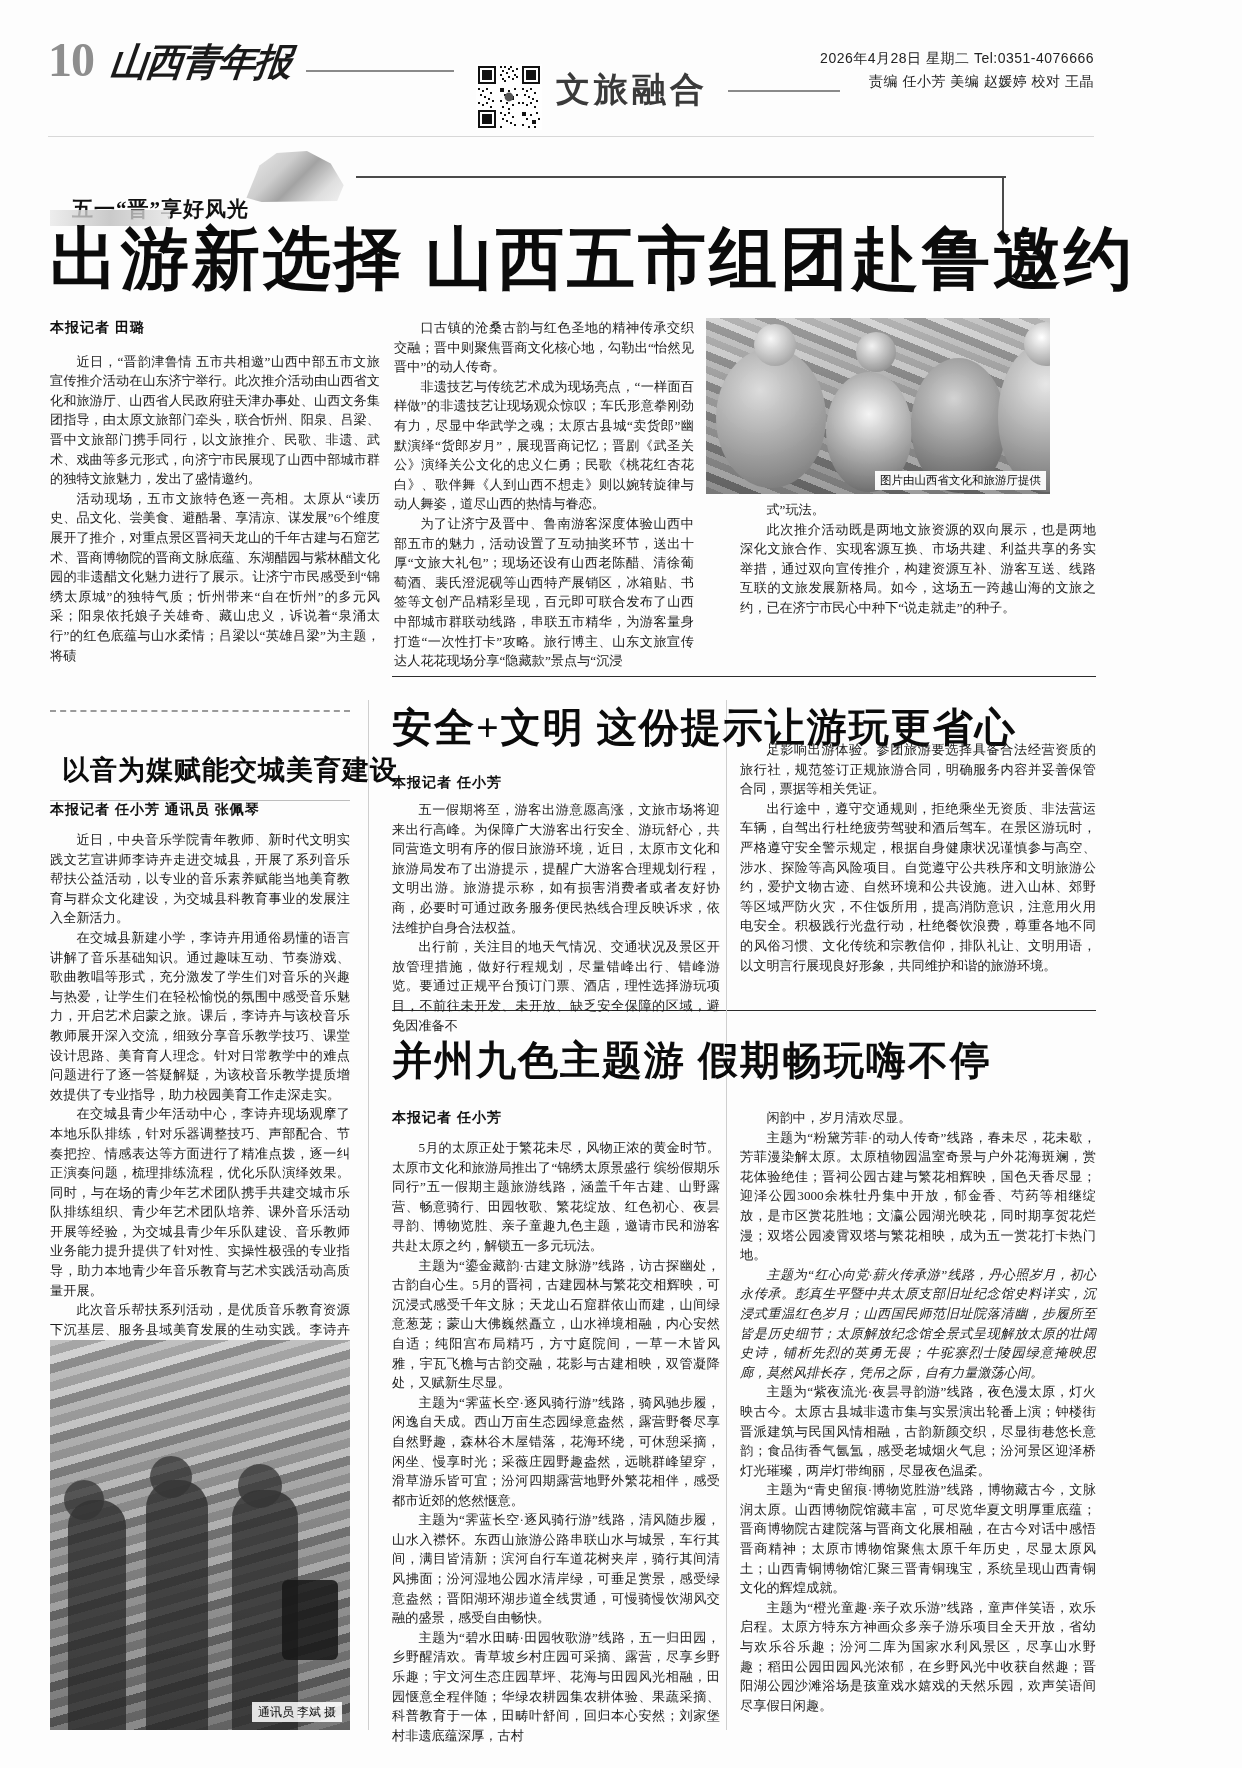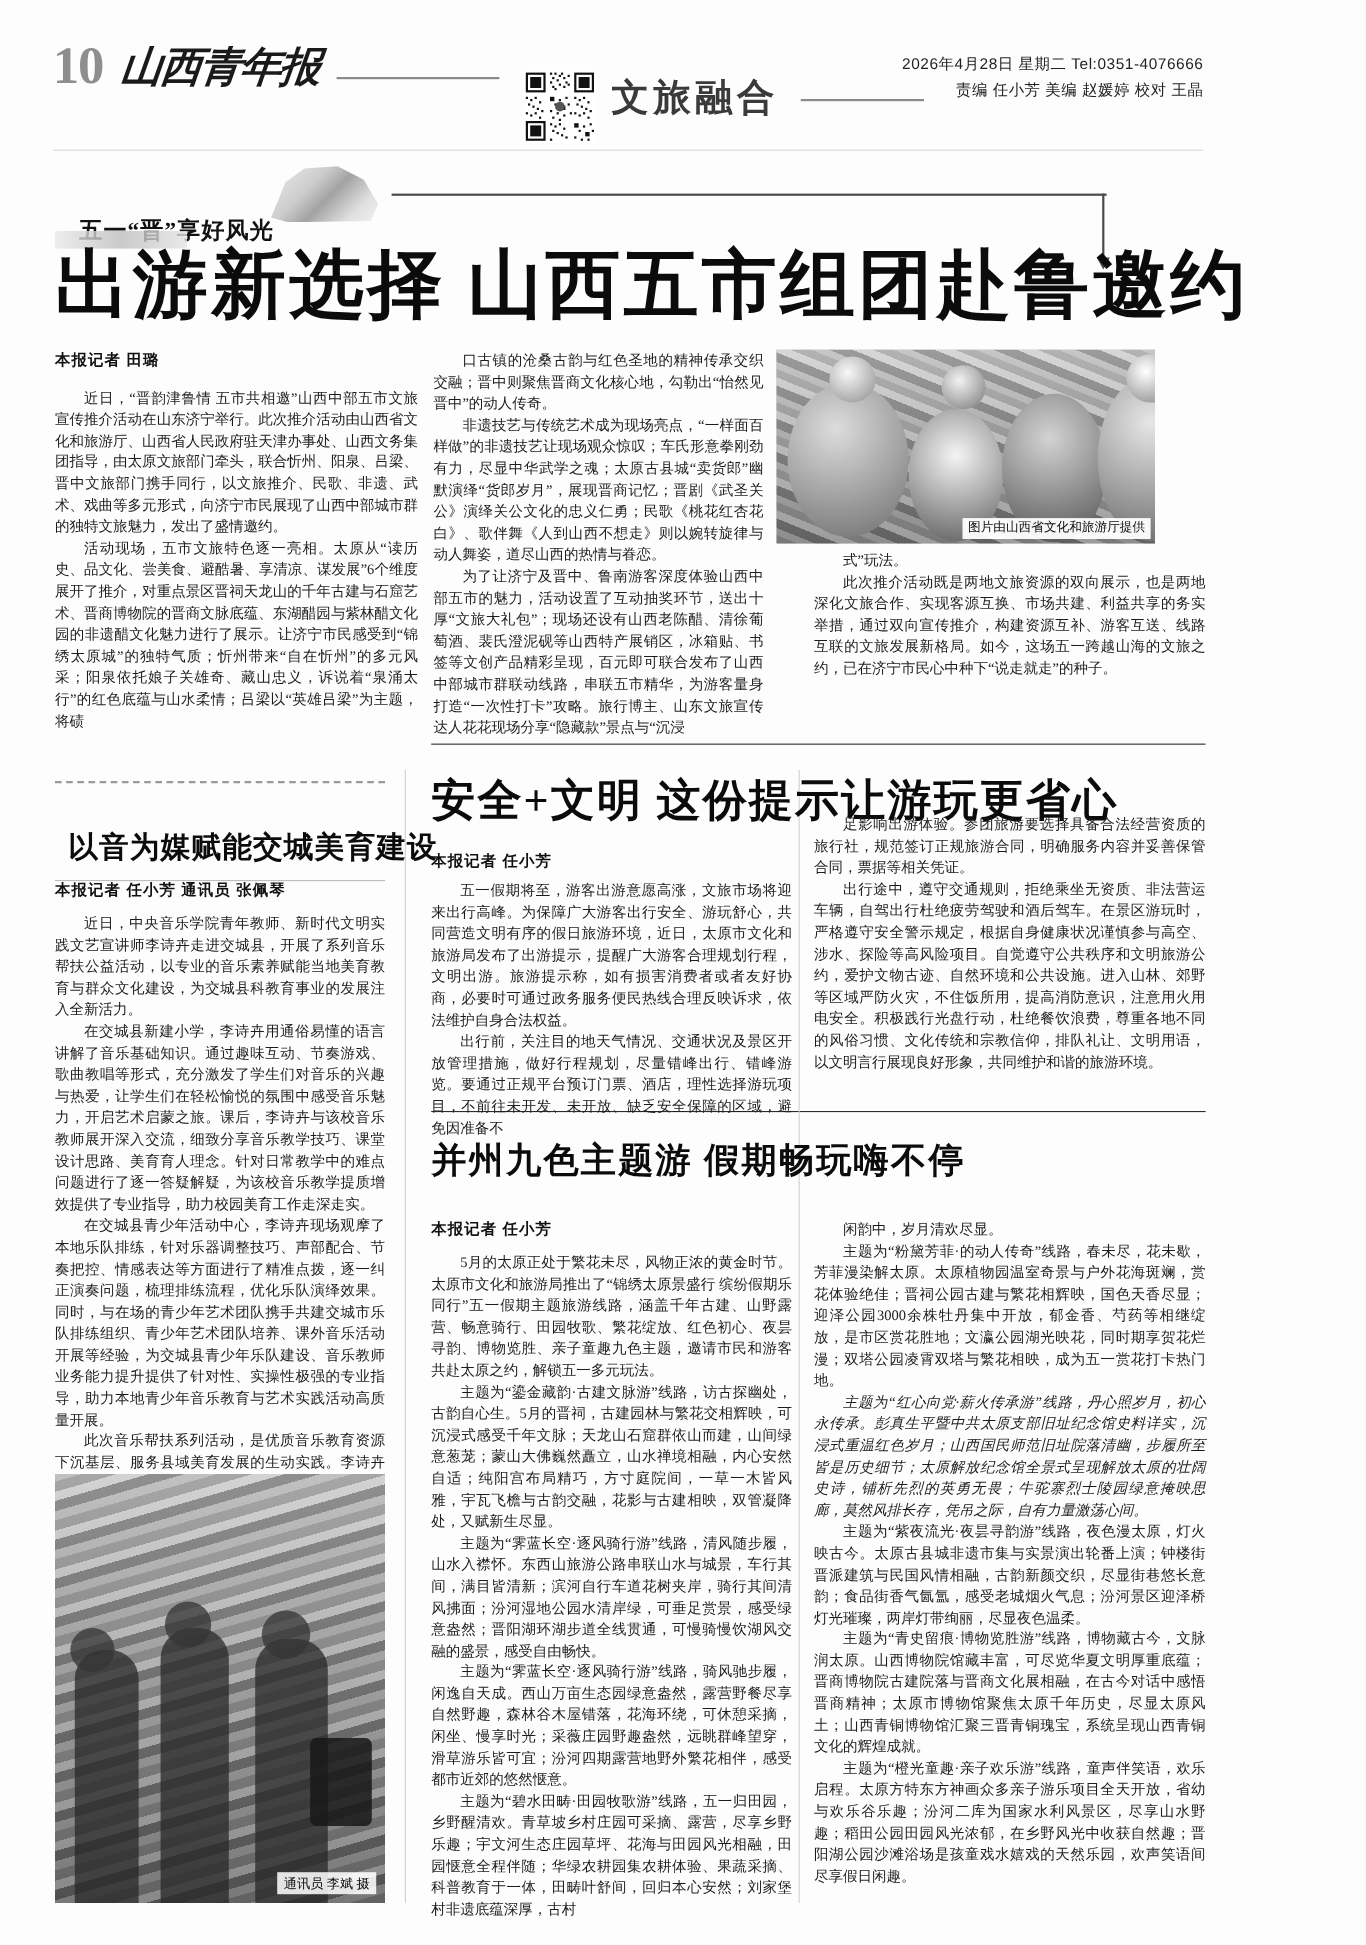--- a/index.html
+++ b/index.html
@@ -154,21 +154,21 @@
   .vrule{position:absolute;width:1px;background:#cfcfcf;}
 
   
   .sub-head{
     position:absolute;font-weight:bold;color:#0b0b0b;
     font-family:"Liberation Serif","DejaVu Serif",serif;
     white-space:nowrap;
   }
   #h2{left:62px;top:752px;font-size:27px;letter-spacing:1px;}
   #h3{left:392px;top:700px;font-size:40px;letter-spacing:2px;}
-  #h4{left:392px;top:1033px;font-size:32px;letter-spacing:2px;}
+  #h4{left:392px;top:1033px;font-size:40px;letter-spacing:2px;}
 
   
   #a2b{left:50px;top:800px;width:300px;}
   #a2c{left:50px;top:830px;width:300px;height:480px;}
 
   
   #a3b{left:392px;top:773px;width:320px;}
   #a3c1{left:392px;top:800px;width:328px;height:215px;}
   #a3c2{left:740px;top:740px;width:356px;height:275px;}
 
@@ -395,22 +395,22 @@
   </div>
 
   <div class="sub-head" id="h4">并州九色主题游  假期畅玩嗨不停</div>
   <div class="col" id="a4b">
     <div class="byline">本报记者  任小芳</div>
   </div>
   <div class="col" id="a4c1">
     <p>
         <span style="display: block; text-indent: 2em;">5月的太原正处于繁花未尽，风物正浓的黄金时节。太原市文化和旅游局推出了“锦绣太原景盛行  缤纷假期乐同行”五一假期主题旅游线路，涵盖千年古建、山野露营、畅意骑行、田园牧歌、繁花绽放、红色初心、夜昙寻韵、博物览胜、亲子童趣九色主题，邀请市民和游客共赴太原之约，解锁五一多元玩法。</span>
         <span style="display: block; text-indent: 2em;">主题为“鎏金藏韵·古建文脉游”线路，访古探幽处，古韵自心生。5月的晋祠，古建园林与繁花交相辉映，可沉浸式感受千年文脉；天龙山石窟群依山而建，山间绿意葱茏；蒙山大佛巍然矗立，山水禅境相融，内心安然自适；纯阳宫布局精巧，方寸庭院间，一草一木皆风雅，宇瓦飞檐与古韵交融，花影与古建相映，双管凝降处，又赋新生尽显。</span>
+        <span style="display: block; text-indent: 2em;">主题为“霁蓝长空·逐风骑行游”线路，骑风驰步履，闲逸自天成。西山万亩生态园绿意盎然，露营野餐尽享自然野趣，森林谷木屋错落，花海环绕，可休憩采摘，闲坐、慢享时光；采薇庄园野趣盎然，远眺群峰望穿，滑草游乐皆可宜；汾河四期露营地野外繁花相伴，感受都市近郊的悠然惬意。</span>
         <span style="display: block; text-indent: 2em;">主题为“霁蓝长空·逐风骑行游”线路，清风随步履，山水入襟怀。东西山旅游公路串联山水与城景，车行其间，满目皆清新；滨河自行车道花树夹岸，骑行其间清风拂面；汾河湿地公园水清岸绿，可垂足赏景，感受绿意盎然；晋阳湖环湖步道全线贯通，可慢骑慢饮湖风交融的盛景，感受自由畅快。</span>
-        <span style="display: block; text-indent: 2em;">主题为“霁蓝长空·逐风骑行游”线路，骑风驰步履，闲逸自天成。西山万亩生态园绿意盎然，露营野餐尽享自然野趣，森林谷木屋错落，花海环绕，可休憩采摘，闲坐、慢享时光；采薇庄园野趣盎然，远眺群峰望穿，滑草游乐皆可宜；汾河四期露营地野外繁花相伴，感受都市近郊的悠然惬意。</span>
         <span style="display: block; text-indent: 2em;">主题为“碧水田畴·田园牧歌游”线路，五一归田园，乡野醒清欢。青草坡乡村庄园可采摘、露营，尽享乡野乐趣；宇文河生态庄园草坪、花海与田园风光相融，田园惬意全程伴随；华绿农耕园集农耕体验、果蔬采摘、科普教育于一体，田畴叶舒间，回归本心安然；刘家堡村非遗底蕴深厚，古村</span>
       </p>
   </div>
   <div class="col" id="a4c2">
     <p>
         <span style="display: block; text-indent: 2em;">闲韵中，岁月清欢尽显。</span>
         <span style="display: block; text-indent: 2em;">主题为“粉黛芳菲·的动人传奇”线路，春未尽，花未歇，芳菲漫染解太原。太原植物园温室奇景与户外花海斑斓，赏花体验绝佳；晋祠公园古建与繁花相辉映，国色天香尽显；迎泽公园3000余株牡丹集中开放，郁金香、芍药等相继绽放，是市区赏花胜地；文瀛公园湖光映花，同时期享贺花烂漫；双塔公园凌霄双塔与繁花相映，成为五一赏花打卡热门地。</span>
         <span style="display: block; text-indent: 2em; font-style: italic;">主题为“红心向党·薪火传承游”线路，丹心照岁月，初心永传承。彭真生平暨中共太原支部旧址纪念馆史料详实，沉浸式重温红色岁月；山西国民师范旧址院落清幽，步履所至皆是历史细节；太原解放纪念馆全景式呈现解放太原的壮阔史诗，铺析先烈的英勇无畏；牛驼寨烈士陵园绿意掩映思廊，莫然风排长存，凭吊之际，自有力量激荡心间。</span>
         <span style="display: block; text-indent: 2em;">主题为“紫夜流光·夜昙寻韵游”线路，夜色漫太原，灯火映古今。太原古县城非遗市集与实景演出轮番上演；钟楼街晋派建筑与民国风情相融，古韵新颜交织，尽显街巷悠长意韵；食品街香气氤氲，感受老城烟火气息；汾河景区迎泽桥灯光璀璨，两岸灯带绚丽，尽显夜色温柔。</span>
         <span style="display: block; text-indent: 2em;">主题为“青史留痕·博物览胜游”线路，博物藏古今，文脉润太原。山西博物院馆藏丰富，可尽览华夏文明厚重底蕴；晋商博物院古建院落与晋商文化展相融，在古今对话中感悟晋商精神；太原市博物馆聚焦太原千年历史，尽显太原风土；山西青铜博物馆汇聚三晋青铜瑰宝，系统呈现山西青铜文化的辉煌成就。</span>

